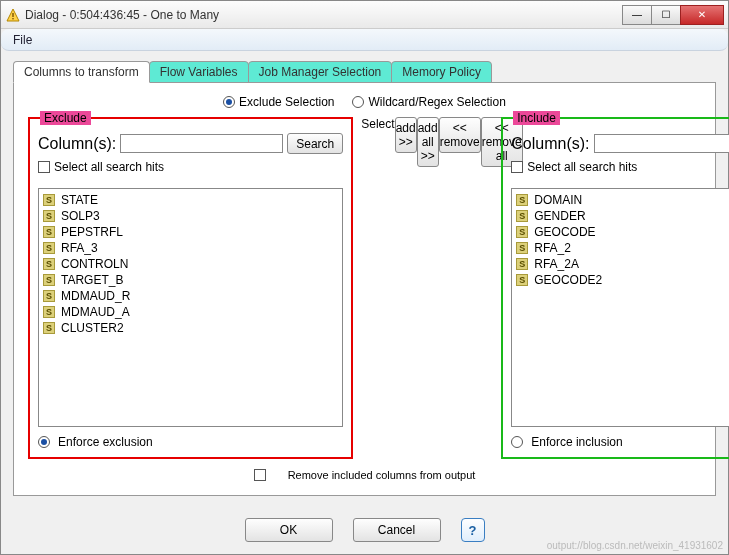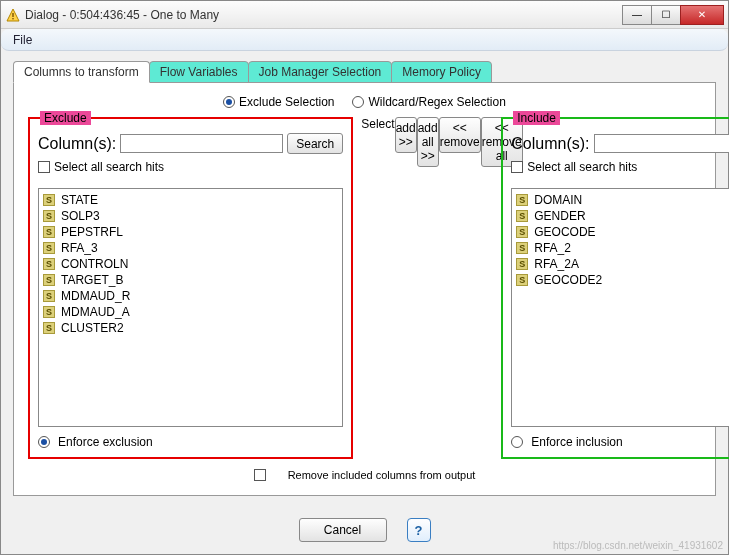--- a/index.html
+++ b/index.html
@@ -203,21 +203,22 @@
       </div>
 
       <div class="removerow">
         <span class="chk"></span>
         <span>Remove included columns from output</span>
       </div>
     </div>
   </div>
 
   <div class="btnbar">
+    <button class="btn dlgbtn">OK</button>
     <button class="btn dlgbtn">Cancel</button>
     <div class="helpbtn">
       <span>?</span>
     </div>
   </div>
 </div>
 
-<div class="watermark">https://blog.csdn.net/weixin_41931602</div>
+<div class="watermark">output://blog.csdn.net/weixin_41931602</div>
 </div>
 
 </body></html>

